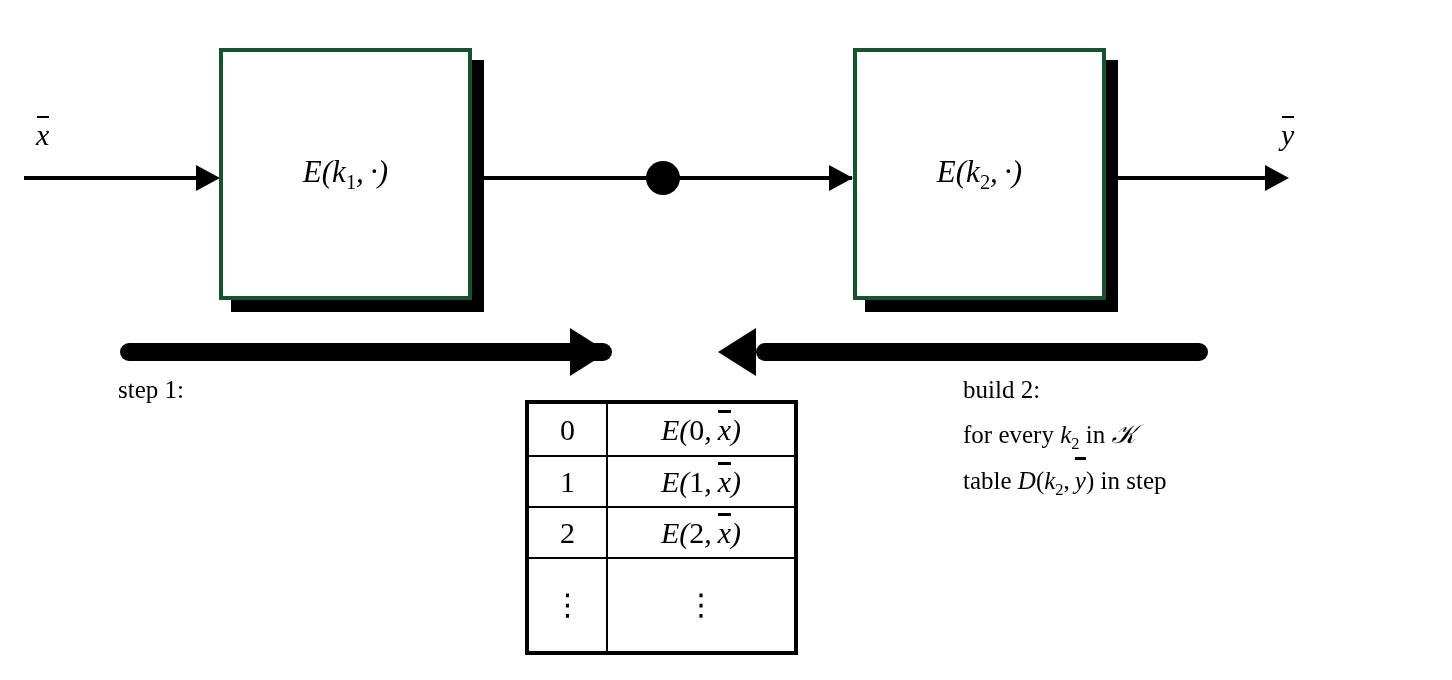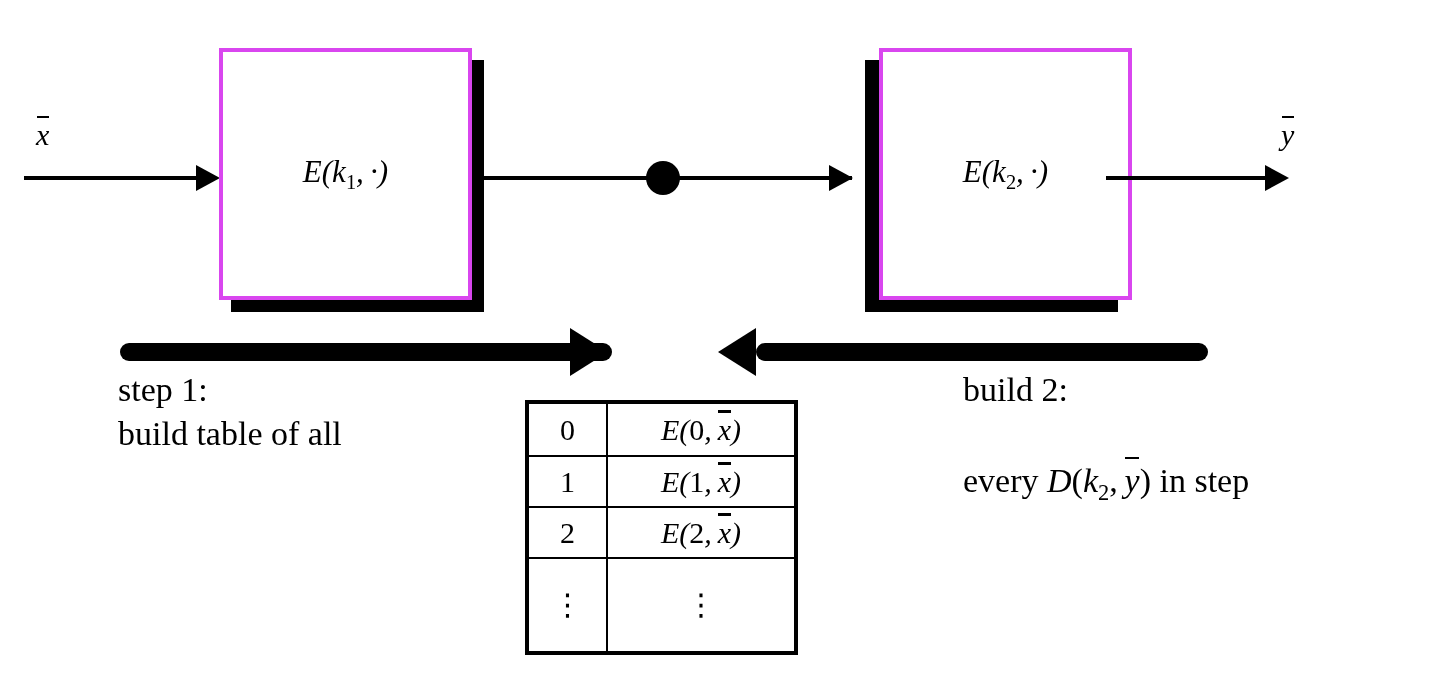--- a/index.html
+++ b/index.html
@@ -1,40 +1,40 @@
 <!DOCTYPE html>
 <html><head>
 <meta charset="utf-8">
 <style>
   html,body{margin:0;padding:0;background:#ffffff;}
   body{width:1452px;height:680px;position:relative;overflow:hidden;
        font-family:"Liberation Serif","DejaVu Serif",serif;color:#000;}
   .stage{position:absolute;left:0;top:0;width:1452px;height:680px;}
 
   
-  .proc{position:absolute;background:#fff;border:4px solid #d946ef;box-sizing:border-box;
+  .proc{position:absolute;background:#fff;border:4px solid #14532d;box-sizing:border-box;
         display:flex;align-items:center;justify-content:center;}
   .proc-shadow{position:absolute;background:#000;}
   .proc-label{font-size:31px;font-style:italic;white-space:nowrap;}
 
   
   .wire{position:absolute;background:#000;height:4px;}
   .tip{position:absolute;width:0;height:0;border-top:13px solid transparent;
        border-bottom:13px solid transparent;border-left:24px solid #000;}
   .dot{position:absolute;width:34px;height:34px;border-radius:50%;background:#000;}
 
   
   .fat{position:absolute;height:18px;background:#000;border-radius:9px;}
   .fat-tip-r{position:absolute;width:0;height:0;border-top:24px solid transparent;
              border-bottom:24px solid transparent;border-left:38px solid #000;}
   .fat-tip-l{position:absolute;width:0;height:0;border-top:24px solid transparent;
              border-bottom:24px solid transparent;border-right:38px solid #000;}
 
   
-  .txt{position:absolute;font-size:34px;white-space:nowrap;line-height:44px;}
+  .txt{position:absolute;font-size:25px;white-space:nowrap;line-height:44px;}
   .mathit{font-style:italic;}
   .var{position:absolute;font-size:30px;font-style:italic;white-space:nowrap;}
   sub{font-size:0.66em;font-style:normal;}
   .ovl{position:relative;display:inline-block;}
   .ovl::before{content:"";position:absolute;left:4%;right:4%;top:-0.07em;height:2.4px;background:#000;}
   .kap{font-style:italic;font-family:"Liberation Serif","DejaVu Serif",serif;}
   .scriptK{font-style:italic;font-size:1.06em;}
 
   
   .ltable{position:absolute;border:4px solid #000;box-sizing:border-box;background:#fff;}
@@ -60,41 +60,41 @@
   <div class="proc-shadow" style="left:231px;top:60px;width:253px;height:252px;"></div>
   <div class="proc" style="left:219px;top:48px;width:253px;height:252px;">
     <span class="proc-label"><span>E</span>(<span class="kap">k</span><sub>1</sub>, <span>·</span>)</span>
   </div>
 
   <div class="wire" style="left:472px;top:176px;width:380px;"></div>
   <div class="dot" style="left:646px;top:161px;"></div>
   <div class="tip" style="left:829px;top:165px;"></div>
 
   <div class="proc-shadow" style="left:865px;top:60px;width:253px;height:252px;"></div>
-  <div class="proc" style="left:853px;top:48px;width:253px;height:252px;margin-left:26px;">
+  <div class="proc" style="left:853px;top:48px;width:253px;height:252px;">
     <span class="proc-label"><span>E</span>(<span class="kap">k</span><sub>2</sub>, <span>·</span>)</span>
   </div>
 
   <div class="wire" style="left:1106px;top:176px;width:165px;"></div>
   <div class="tip" style="left:1265px;top:165px;"></div>
   <div class="var" style="left:1281px;top:118px;">
     <span class="ovl">y</span>
   </div>
 
   <div class="fat" style="left:120px;top:343px;width:492px;"></div>
   <div class="fat-tip-r" style="left:570px;top:328px;"></div>
 
   <div class="txt" style="left:118px;top:368px;">step 1:</div>
-  <div class="txt" style="left:118px;top:412px;">build table of all</div>
 
   <div class="fat" style="left:756px;top:343px;width:452px;"></div>
   <div class="fat-tip-l" style="left:718px;top:328px;"></div>
 
   <div class="txt" style="left:963px;top:368px;">build 2:</div>
-  <div class="txt" style="left:963px;top:459px;"><span>every </span><span class="mathit">D</span>(<span class="kap">k</span><sub>2</sub>, <span class="ovl mathit">y</span>)<span> in step</span></div>
+  <div class="txt" style="left:963px;top:412px;"><span>for every </span><span class="kap">k</span><sub>2</sub><span> in </span><span class="scriptK">𝒦</span></div>
+  <div class="txt" style="left:963px;top:459px;"><span>table </span><span class="mathit">D</span>(<span class="kap">k</span><sub>2</sub>, <span class="ovl mathit">y</span>)<span> in step</span></div>
 
   <div class="ltable" style="left:525px;top:400px;width:273px;height:255px;">
 
     <div class="lrow" style="height:51px;">
       <div class="lc-key">0</div>
       <div class="lc-val"><span>E</span>(<span style="font-style:normal">0</span>, <span class="ovl">x</span>)</div>
     </div>
 
     <div class="lrow" style="height:51px;">
       <div class="lc-key">1</div>

